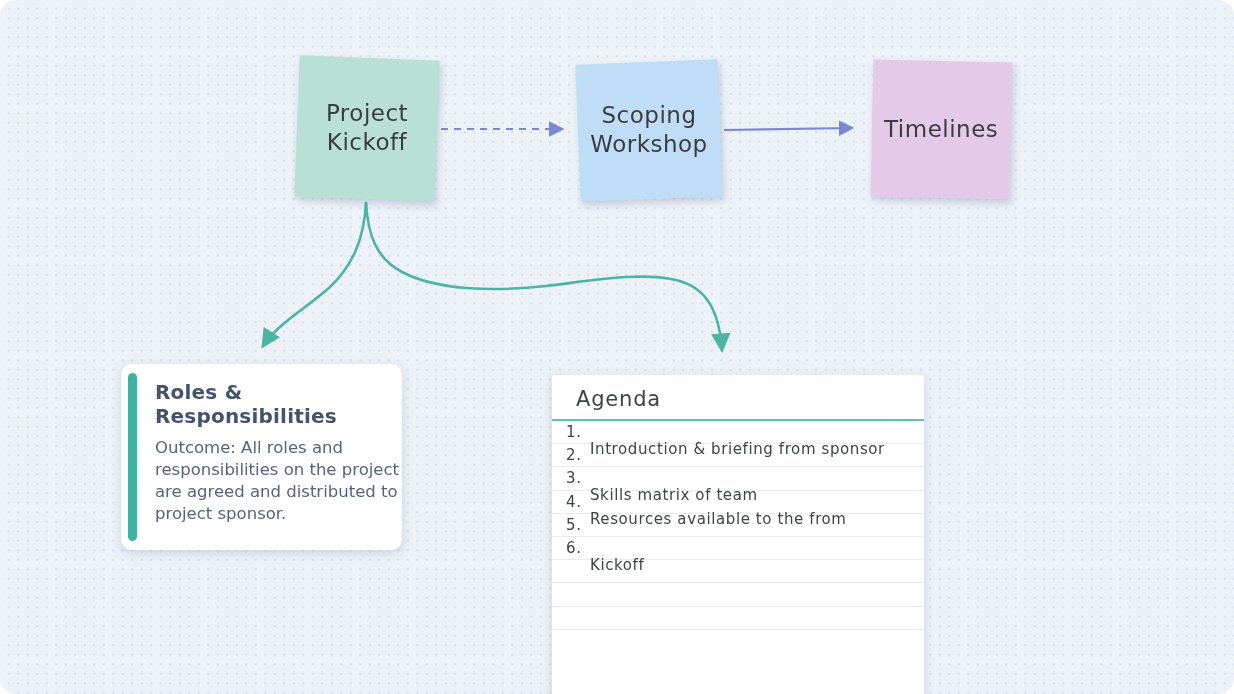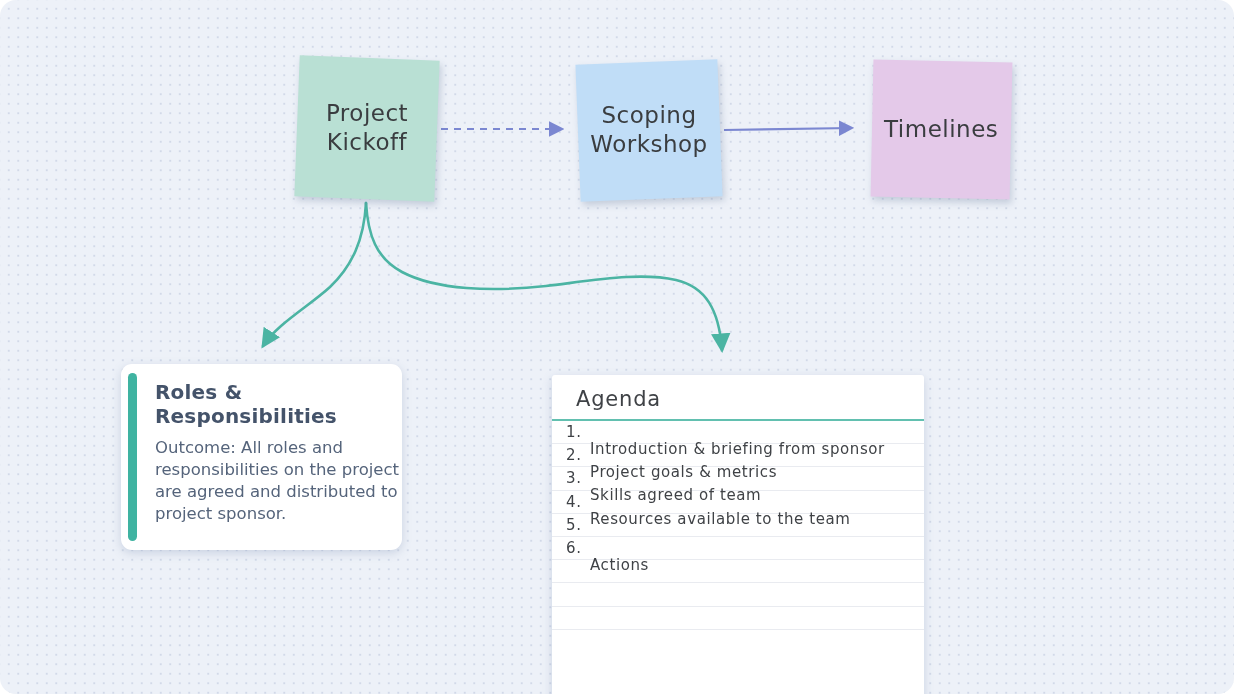--- a/index.html
+++ b/index.html
@@ -95,36 +95,35 @@
     <h3 class="agenda-title">Agenda</h3>
     <div class="agenda-divider"></div>
     <div class="agenda-list">
 
     <div class="agenda-row">
         <span class="num">1.</span>
         <span class="txt">Introduction &amp; briefing from sponsor</span>
       </div>
         <div class="agenda-row">
         <span class="num">2.</span>
-        <span class="txt">Project goals &amp; metrics</span>
       </div>
         <div class="agenda-row">
         <span class="num">3.</span>
-        <span class="txt">Skills agreed of team</span>
+        <span class="txt">Skills matrix of team</span>
       </div>
         <div class="agenda-row">
         <span class="num">4.</span>
-        <span class="txt">Resources available to the team</span>
+        <span class="txt">Resources available to the from</span>
       </div>
         <div class="agenda-row">
         <span class="num">5.</span>
       </div>
         <div class="agenda-row">
         <span class="num">6.</span>
-        <span class="txt">Actions</span>
+        <span class="txt">Kickoff</span>
       </div>
         <div class="agenda-row empty">
         <span class="num"></span>
         <span class="txt"></span>
       </div>
         <div class="agenda-row empty">
         <span class="num"></span>
         <span class="txt"></span>
       </div>
         <div class="agenda-row empty">

